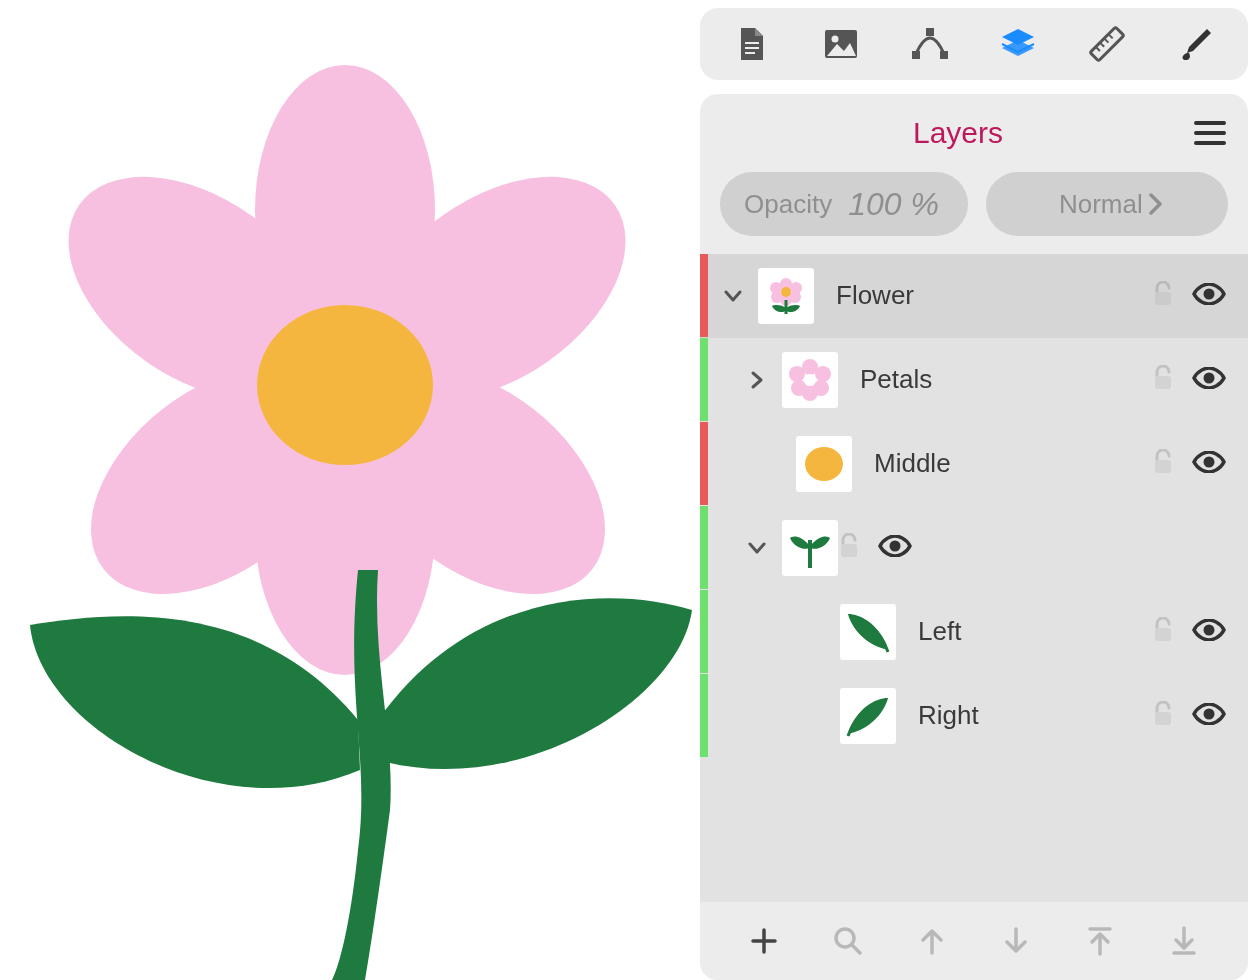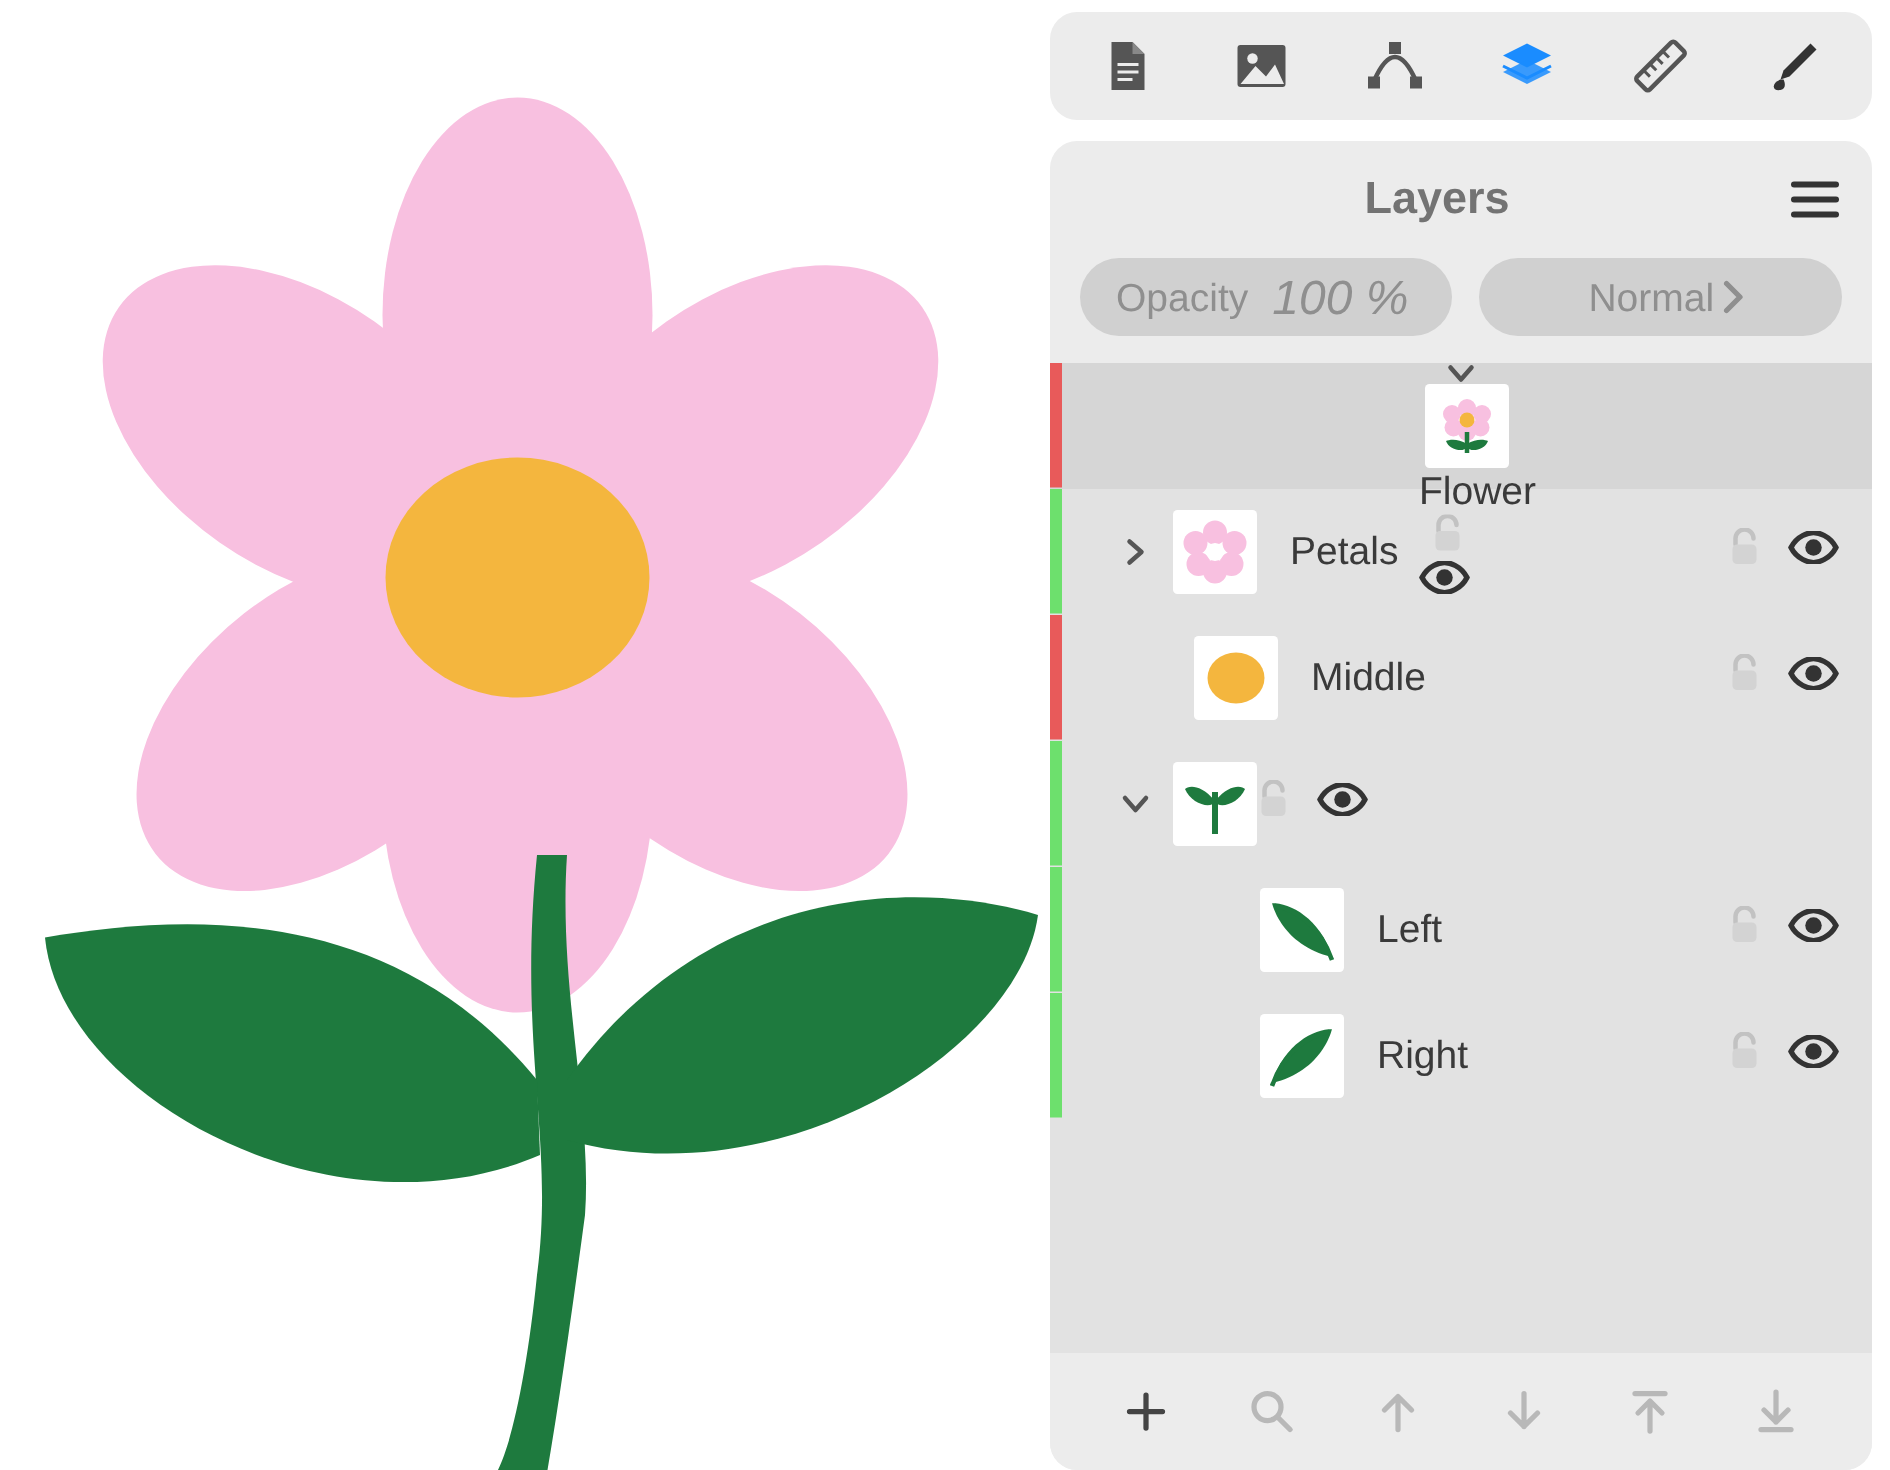--- a/index.html
+++ b/index.html
@@ -51,34 +51,34 @@
     height: 78px;
     display: flex;
     align-items: center;
     position: relative;
     padding: 0 22px;
   }
   .layers-title {
     flex: 1;
     text-align: center;
     font-size: 30px;
-    font-weight: 700;
-    color: #737373;
+    font-weight: 400;
+    color: #be185d;
   }
   .hamburger { display:flex; flex-direction:column; gap:6px; }
   .hamburger span { width:32px; height:4px; background:#333; border-radius:2px; }
   .pill-row {
     display: flex;
     gap: 18px;
     padding: 0 20px 18px 20px;
   }
   .pill {
     background: #d0d0d0;
     border-radius: 40px;
-    height: 52px;
+    height: 64px;
     display: flex;
     align-items: center;
     justify-content: center;
     color: #8f8f8f;
     font-size: 26px;
     font-weight: 500;
   }
   .pill-opacity { flex: 1.12; gap: 16px; padding: 0 24px; justify-content:flex-start; }
   .pill-opacity .val { font-size: 32px; font-style: italic; }
   .pill-blend { flex: 1; gap: 6px; padding: 0 28px 0 36px; }
@@ -87,21 +87,21 @@
     flex: 1;
     overflow-y: auto;
   }
   .layer-row {
     height: 84px;
     display: flex;
     align-items: center;
     position: relative;
     border-bottom: 1px solid rgba(0,0,0,0);
   }
-  .layer-row.top { background:#d6d6d6;flex-direction:column; }
+  .layer-row.top { background:#d6d6d6; }
   .color-bar {
     width: 8px;
     height: 100%;
     position: absolute;
     left: 0; top: 0;
   }
   .disclosure {
     width: 34px;
     display: flex;
     justify-content: center;

